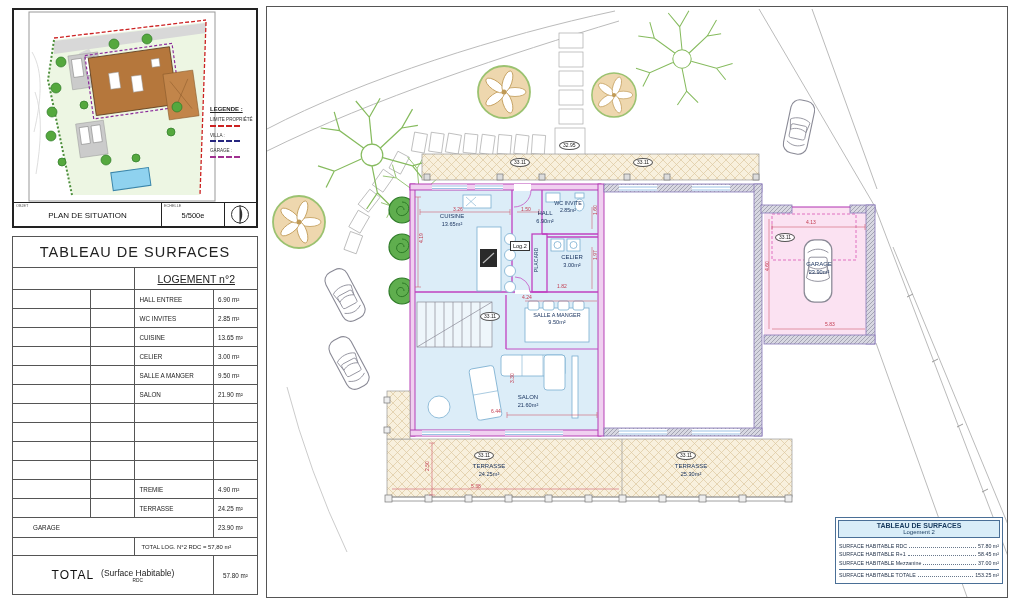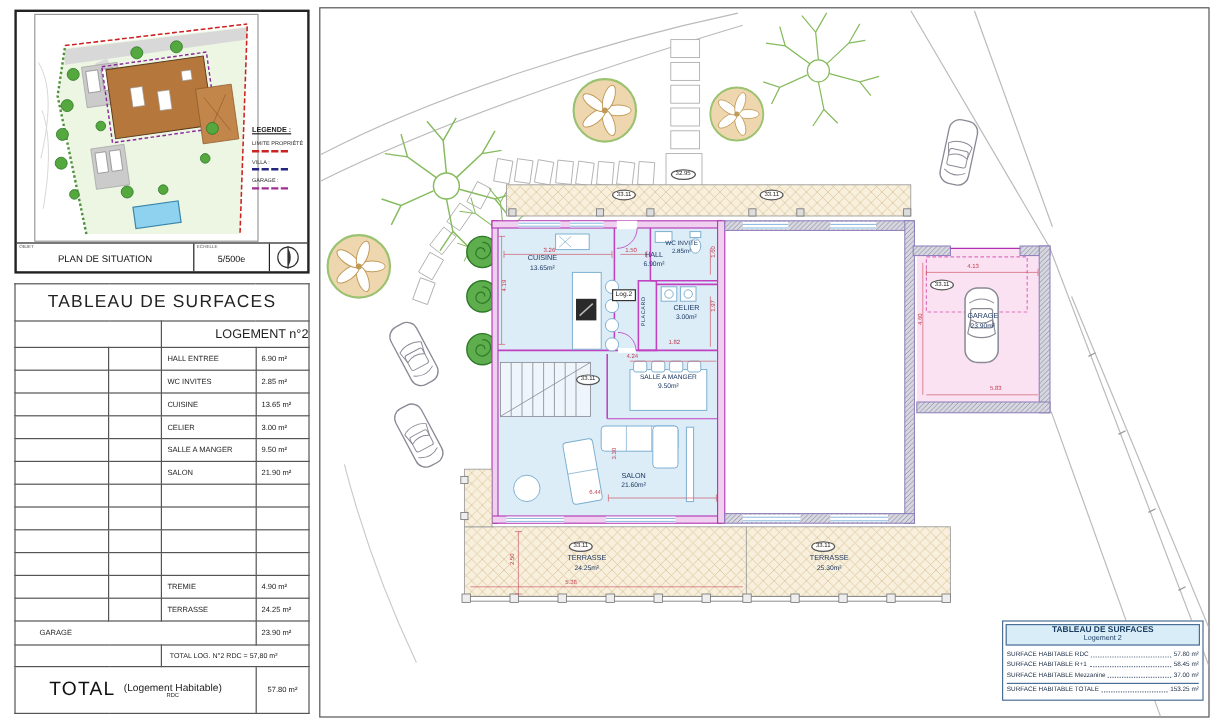--- a/index.html
+++ b/index.html
@@ -15,30 +15,30 @@
   .titlebar{position:absolute;left:0;bottom:0;width:100%;height:24px;border-top:1px solid #222;display:flex;box-sizing:border-box;}
   .tcell{position:relative;border-right:1px solid #222;box-sizing:border-box;height:100%;}
   .tcell:last-child{border-right:none;}
   .tcell .cap{position:absolute;left:2px;top:1px;font-size:3.8px;color:#555;}
   .tcell .val{position:absolute;left:0;right:0;top:8px;text-align:center;font-size:8px;color:#111;}
   
   .table-panel{position:absolute;left:12px;top:236px;width:246px;}
   table.surfaces{border-collapse:collapse;width:246px;table-layout:fixed;}
   table.surfaces td{border:1px solid #555;font-size:6.3px;color:#222;padding:0 0 0 4px;overflow:hidden;white-space:nowrap;}
   tr.title-row td{height:30px;text-align:center;font-size:14.5px;letter-spacing:1px;padding:0;}
-  tr.header-row td{height:21px;text-align:right;font-size:10.5px;padding:0;}
+  tr.header-row td{height:21px;text-align:center;font-size:10.5px;padding:0;text-decoration:underline;}
   tr.data-row{height:19px;}
   td.red, .red{color:#a94442;}
   tr.garage-row td{height:19px;}
   tr.garage-row td:first-child{padding-left:20px;}
   tr.subtotal-row td{height:17px;font-size:5.9px;}
   tr.subtotal-row td.sub{padding-left:6px;}
   tr.total-row td{height:38px;padding:0;}
   .total-flex{display:flex;align-items:center;justify-content:center;gap:7px;}
-  .total-word{font-size:16px;color:#111;letter-spacing:1px;}
+  .total-word{font-size:12px;color:#111;letter-spacing:1px;}
   .total-sub{display:inline-block;text-align:center;}
   .total-sub .l1{font-size:8.5px;display:block;}
   .total-sub .l2{font-size:4.8px;display:block;}
   .total-val{text-align:center;font-size:10.5px;padding:0;}
   
   .main-panel{position:absolute;left:266px;top:6px;width:742px;height:592px;border:1px solid #555;box-sizing:border-box;background:#fff;}
   .plan-svg{position:absolute;left:0;top:0;}
   .lbl{position:absolute;text-align:center;color:#16305c;line-height:1.25;}
   .lbl .nm{font-size:6px;display:block;}
   .lbl .ar{font-size:5.6px;display:block;}
@@ -241,21 +241,21 @@
           </tr>
       <tr class="subtotal-row">
             <td colspan="2"></td>
             <td colspan="2" class="sub">TOTAL LOG. N°2 RDC = 57,80 m²</td>
           </tr>
       <tr class="total-row">
         <td colspan="3">
           <div class="total-flex">
             <span class="total-word">TOTAL</span>
             <span class="total-sub">
-              <span class="l1">(Logement Habitable)</span>
+              <span class="l1">(Surface Habitable)</span>
               <span class="l2">RDC</span>
             </span>
           </div>
         </td>
         <td class="total-val">57.80 m²</td>
       </tr>
     </tbody>
       </table>
   </div>
 

